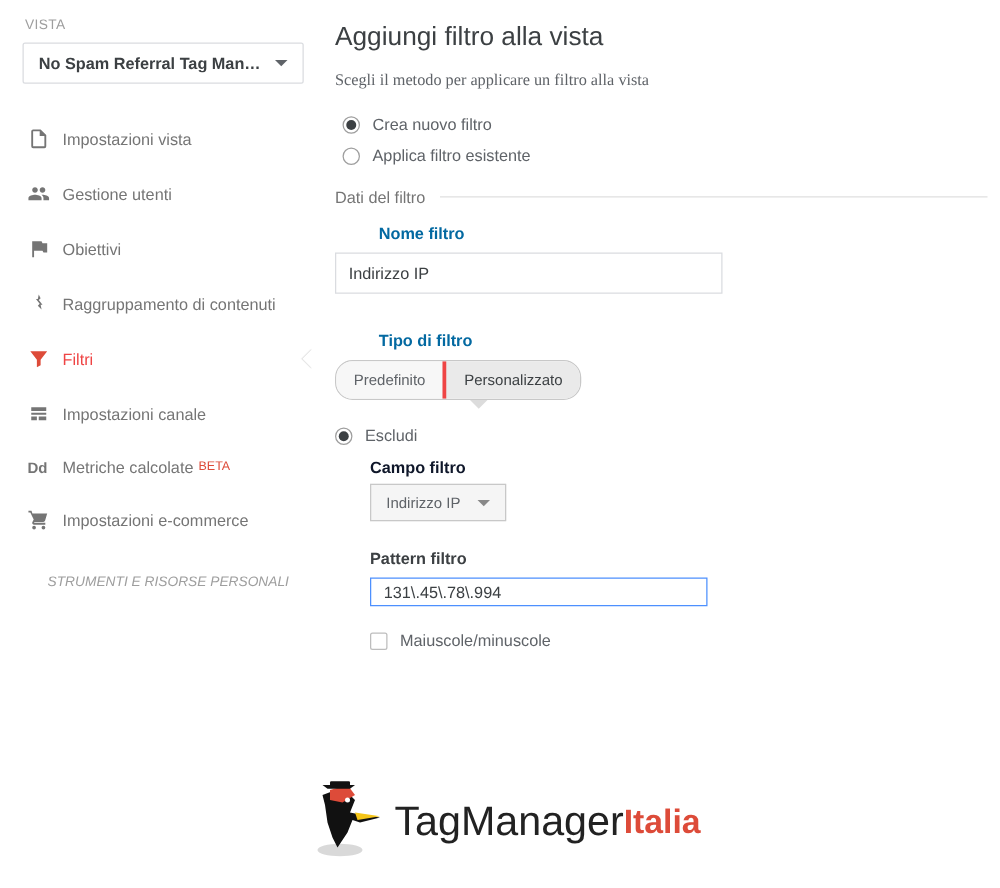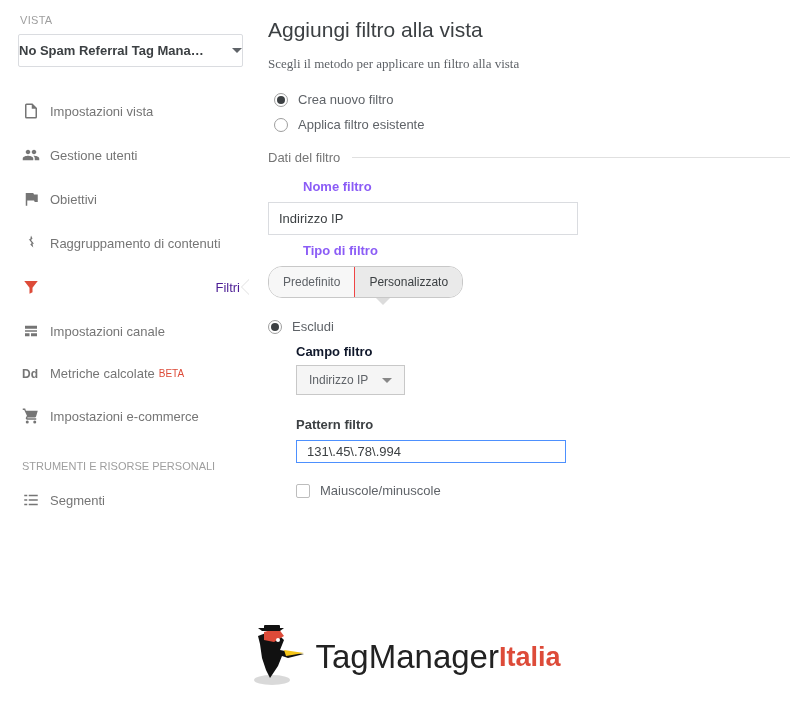--- a/index.html
+++ b/index.html
@@ -19,21 +19,21 @@
   }
   .section-label {
     font-size: 11px;
     color: #9e9e9e;
     letter-spacing: 0.3px;
     margin: 4px 0 8px 2px;
   }
   .view-selector {
     border: 1px solid #dadce0;
     border-radius: 2px;
-    padding: 8px 0;
+    padding: 8px 12px;
     width: 225px;
     display: flex;
     align-items: center;
     justify-content: space-between;
     cursor: pointer;
     margin-bottom: 22px;
   }
   .view-selector-text {
     font-weight: bold;
     color: #3c4043;
@@ -58,39 +58,39 @@
     position: relative;
     color: #757575;
   }
   .nav-item .icon-slot {
     width: 28px;
     text-align: left;
     display: inline-flex;
     align-items: center;
   }
   .nav-item.active {
-    color: #4c1d95;
-    justify-content: space-between;
+    color: #ef4444;
   }
   .nav-item.active::after {
     content: "";
     position: absolute;
     right: 0;
     top: 50%;
     width: 0; height: 0;
     border-top: 8px solid transparent;
     border-bottom: 8px solid transparent;
     border-right: 8px solid #fff;
     filter: drop-shadow(-1px 0 0 #e0e0e0);
     transform: translateY(-50%);
   }
   .tools-label {
     font-size: 11px;
     color: #9e9e9e;
-    margin: 22px 0 6px 4px;
+    margin: 22px 0 6px 20px;
+    font-style: italic;
   }
   .beta-badge {
     font-size: 10px;
     color: #dd4b39;
     margin-left: 4px;
   }
   
   .main {
     flex: 1;
     padding: 10px 10px 0 18px;
@@ -136,21 +136,21 @@
     color: #757575;
   }
   .legend-text { margin-right: 12px; white-space: nowrap; }
   .legend-line {
     flex: 1;
     border-top: 1px solid #e0e0e0;
   }
 
   .field-label {
     font-weight: bold;
-    color: #8b5cf6;
+    color: #0369a1;
     margin: 4px 0 8px;
     font-size: 13px;
     padding-left: 35px;
   }
   .text-input {
     border: 1px solid #dadce0;
     padding: 8px 10px;
     font-size: 13px;
     color: #3c4043;
     width: 310px;
@@ -163,21 +163,21 @@
     position: relative;
   }
   .seg-btn {
     padding: 8px 14px;
     font-size: 12px;
     background: #f7f7f7;
     color: #5f6368;
     cursor: pointer;
     border: none;
   }
-  .seg-btn + .seg-btn { border-left: 1px solid #ef4444; }
+  .seg-btn + .seg-btn { border-left: 3px solid #ef4444; }
   .seg-btn.active {
     background: #eaeaea;
     color: #3c4043;
   }
   .seg-pointer {
     width: 0; height: 0;
     border-left: 7px solid transparent;
     border-right: 7px solid transparent;
     border-top: 7px solid #dcdcdc;
     margin: 0 0 0 108px;
@@ -304,30 +304,20 @@
         <span class="icon-slot">
           <svg class="icon" viewBox="0 0 24 24">
               <path d="M7 18a2 2 0 1 0 .001 4.001A2 2 0 0 0 7 18zm10 0a2 2 0 1 0 .001 4.001A2 2 0 0 0 17 18zM7.16 14h9.69a2 2 0 0 0 1.94-1.5L21 5H5.21L4.27 2H1v2h2l3.6 7.59-1.35 2.44A2 2 0 0 0 7 17h12v-2H7.42a.25.25 0 0 1-.22-.37L7.16 14z"></path>
             </svg>
         </span>
         <span>Impostazioni e-commerce</span>
       </li>
     </ul>
 
     <div class="tools-label">STRUMENTI E RISORSE PERSONALI</div>
-    <ul class="nav-list">
-      <li class="nav-item">
-        <span class="icon-slot">
-          <svg class="icon" viewBox="0 0 24 24">
-              <path d="M3 5h4v2H3V5zm6 0h12v2H9V5zM3 11h4v2H3v-2zm6 0h12v2H9v-2zM3 17h4v2H3v-2zm6 0h12v2H9v-2z"></path>
-            </svg>
-        </span>
-        <span>Segmenti</span>
-      </li>
-    </ul>
   </aside>
 
   <main class="main">
     <h1 class="page-title">Aggiungi filtro alla vista</h1>
     <div class="subtitle">Scegli il metodo per applicare un filtro alla vista</div>
 
     <div class="radio-row">
       <span class="radio-outer selected">
           <span class="radio-inner"></span>
         </span>
@@ -339,21 +329,21 @@
     </div>
 
     <div class="legend-row">
       <span class="legend-text">Dati del filtro</span>
       <span class="legend-line"></span>
     </div>
 
     <div class="field-label">Nome filtro</div>
     <input class="text-input" type="text" value="Indirizzo IP" style="">
 
-    <div class="field-label" style="margin-top:8px;">Tipo di filtro</div>
+    <div class="field-label" style="margin-top:30px;">Tipo di filtro</div>
     <div class="segmented">
       <button class="seg-btn">Predefinito</button>
       <button class="seg-btn active">Personalizzato</button>
     </div>
     <div class="seg-pointer"></div>
 
     <div class="exclude-block">
       <div class="radio-row" style="margin-left:0;">
         <span class="radio-outer selected">
             <span class="radio-inner"></span>

